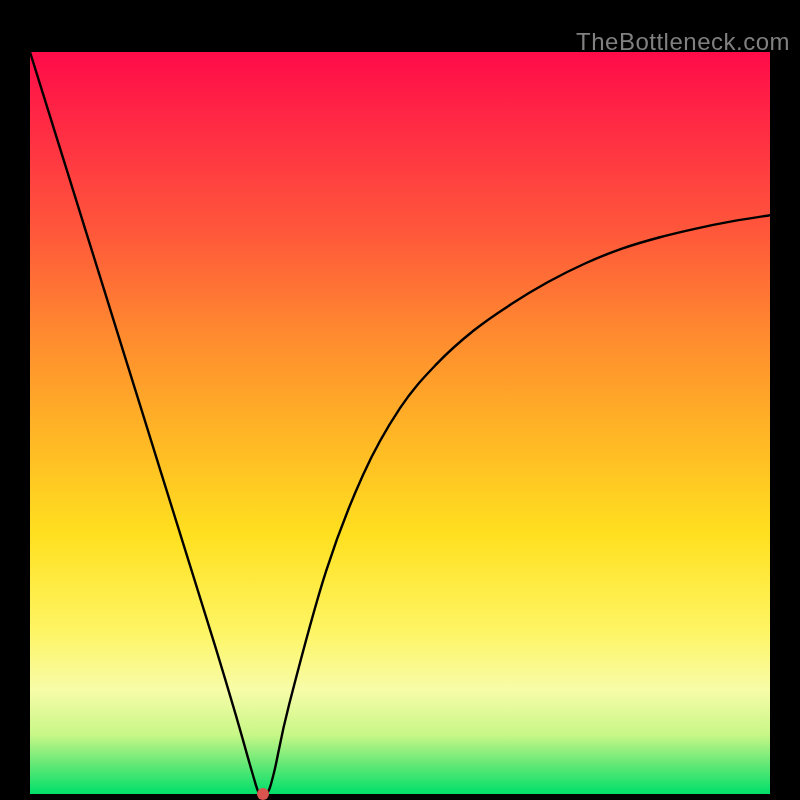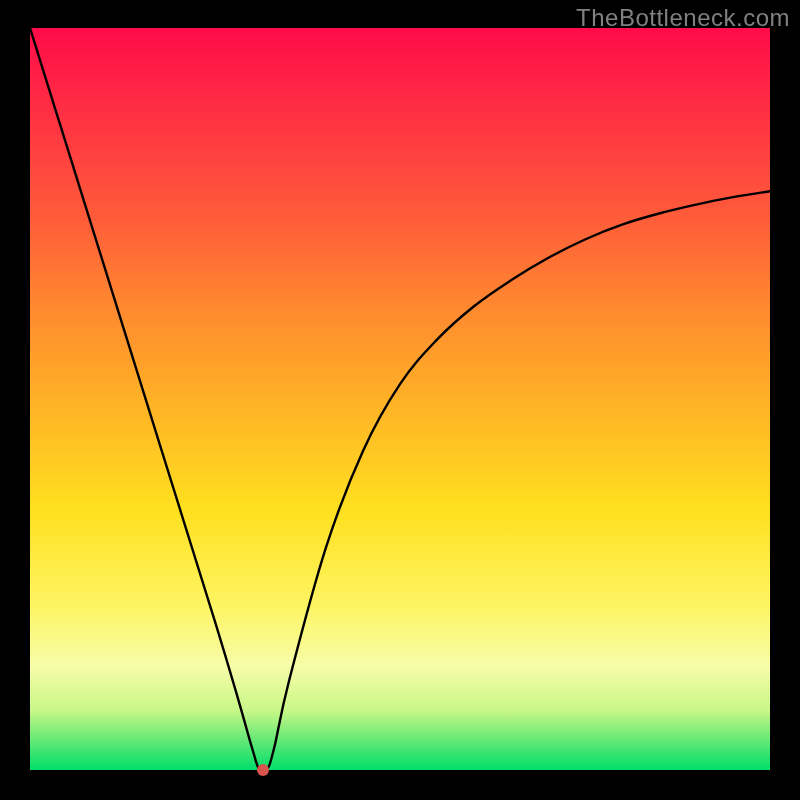--- a/index.html
+++ b/index.html
@@ -9,20 +9,21 @@
     height: 800px;
     background: #000000;
     font-family: Arial, Helvetica, sans-serif;
     overflow: hidden;
   }
   .frame {
     position: relative;
     width: 800px;
     height: 681px;
     background: #000000;
+    margin-top: 24px;
   }
   .attribution {
     position: absolute;
     top: 4px;
     right: 10px;
     color: #808080;
     font-size: 24px;
     letter-spacing: 0.5px;
     user-select: none;
   }

